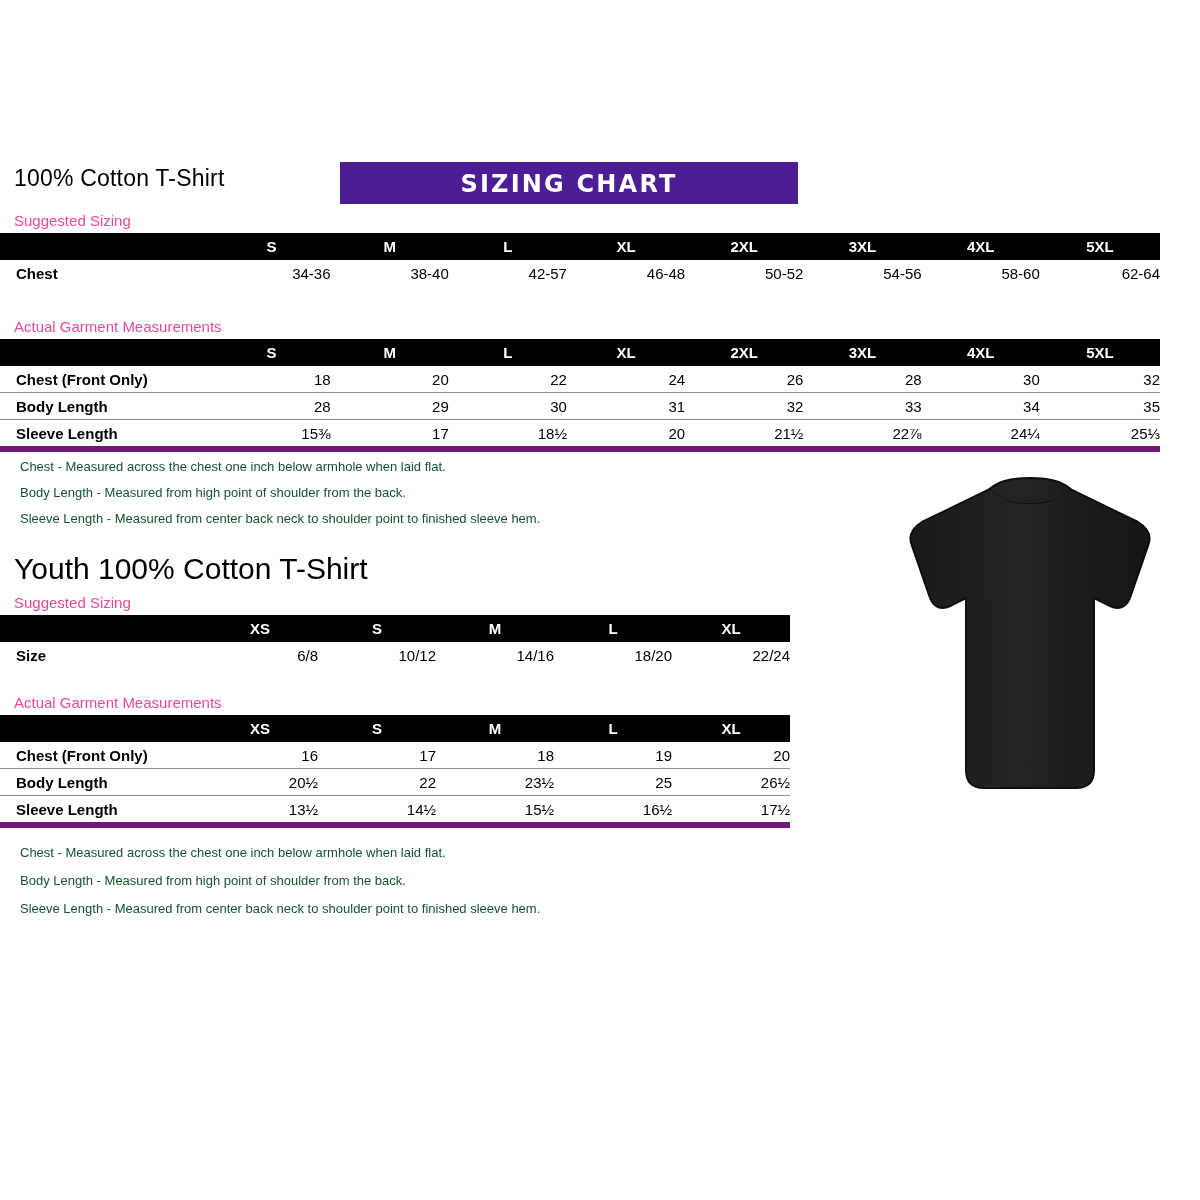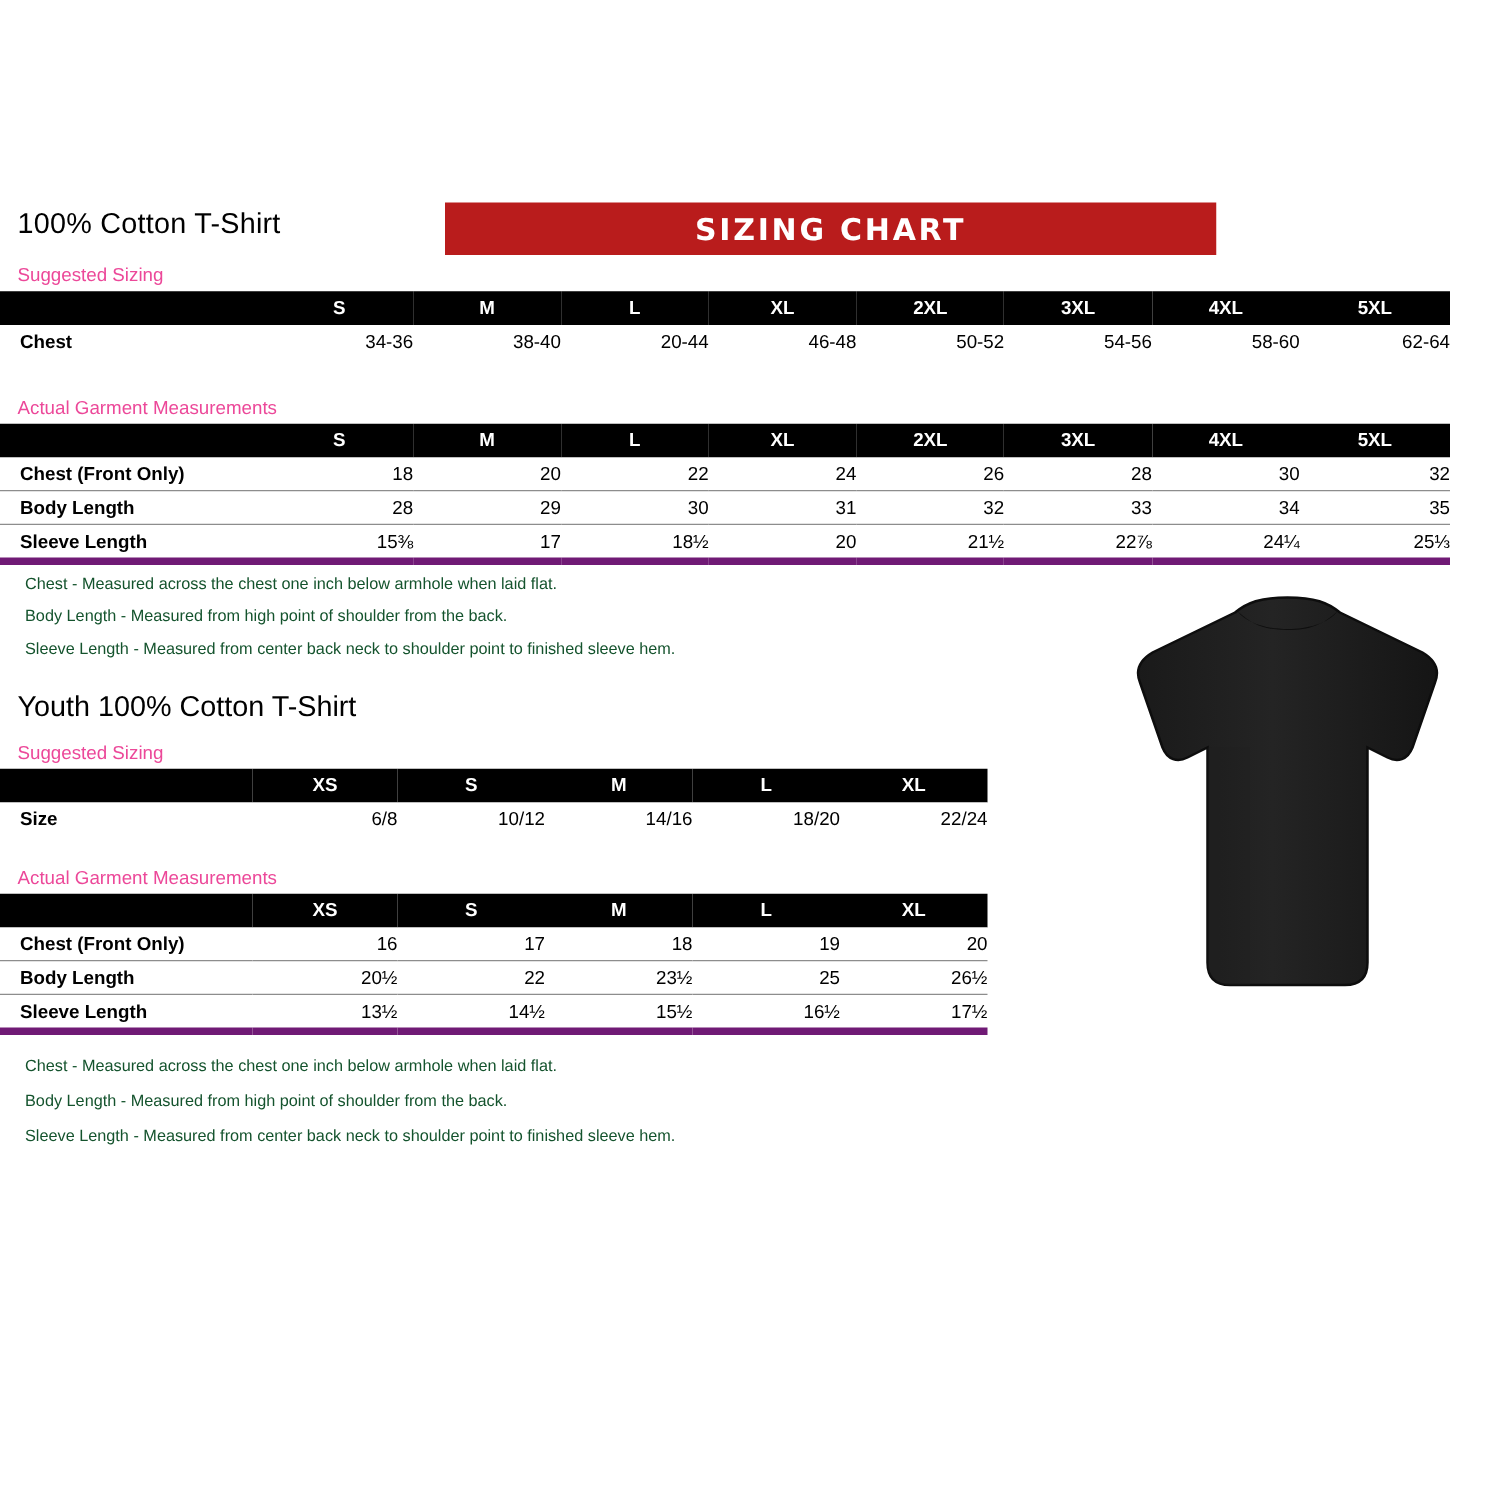--- a/index.html
+++ b/index.html
@@ -29,25 +29,25 @@
     left: 14px;
     top: 165px;
     font-size: 23px;
     font-weight: 400;
     letter-spacing: 0.2px;
     white-space: nowrap;
   }
 
   .sizing-chart-banner {
     position: absolute;
-    left: 356px;
+    left: 340px;
     top: 162px;
-    width: 617px;
+    width: 458px;
     height: 42px;
-    background: #b91c1c;
+    background: #4c1d95;
   }
   .sizing-chart-banner .label {
     position: absolute;
     left: 0; right: 0;
     top: 8px;
     text-align: center;
     color: #ffffff;
     font-size: 24px;
     font-weight: bold;
     letter-spacing: 2.2px;
@@ -112,21 +112,21 @@
     position: absolute;
     font-size: 13px;
     color: #14532d;
     white-space: nowrap;
   }
 
   .youth-title {
     position: absolute;
     left: 14px;
     top: 552px;
-    font-size: 23px;
+    font-size: 30px;
     font-weight: 400;
     white-space: nowrap;
   }
 
   
   .shirt {
     position: absolute;
     left: 880px;
     top: 470px;
     width: 300px;
@@ -169,21 +169,21 @@
           <th>3XL</th>
           <th>4XL</th>
           <th>5XL</th>
         </tr>
       </thead>
     <tbody>
         <tr>
           <td class="rowhead">Chest</td>
           <td>34-36</td>
           <td>38-40</td>
-          <td>20-44</td>
+          <td>42-57</td>
           <td>46-48</td>
           <td>50-52</td>
           <td>54-56</td>
           <td>58-60</td>
           <td>62-64</td>
         </tr>
       </tbody>
   </table>
 
   <div class="section-caption" style="left:14px; top:318px;">Actual Garment Measurements</div>

